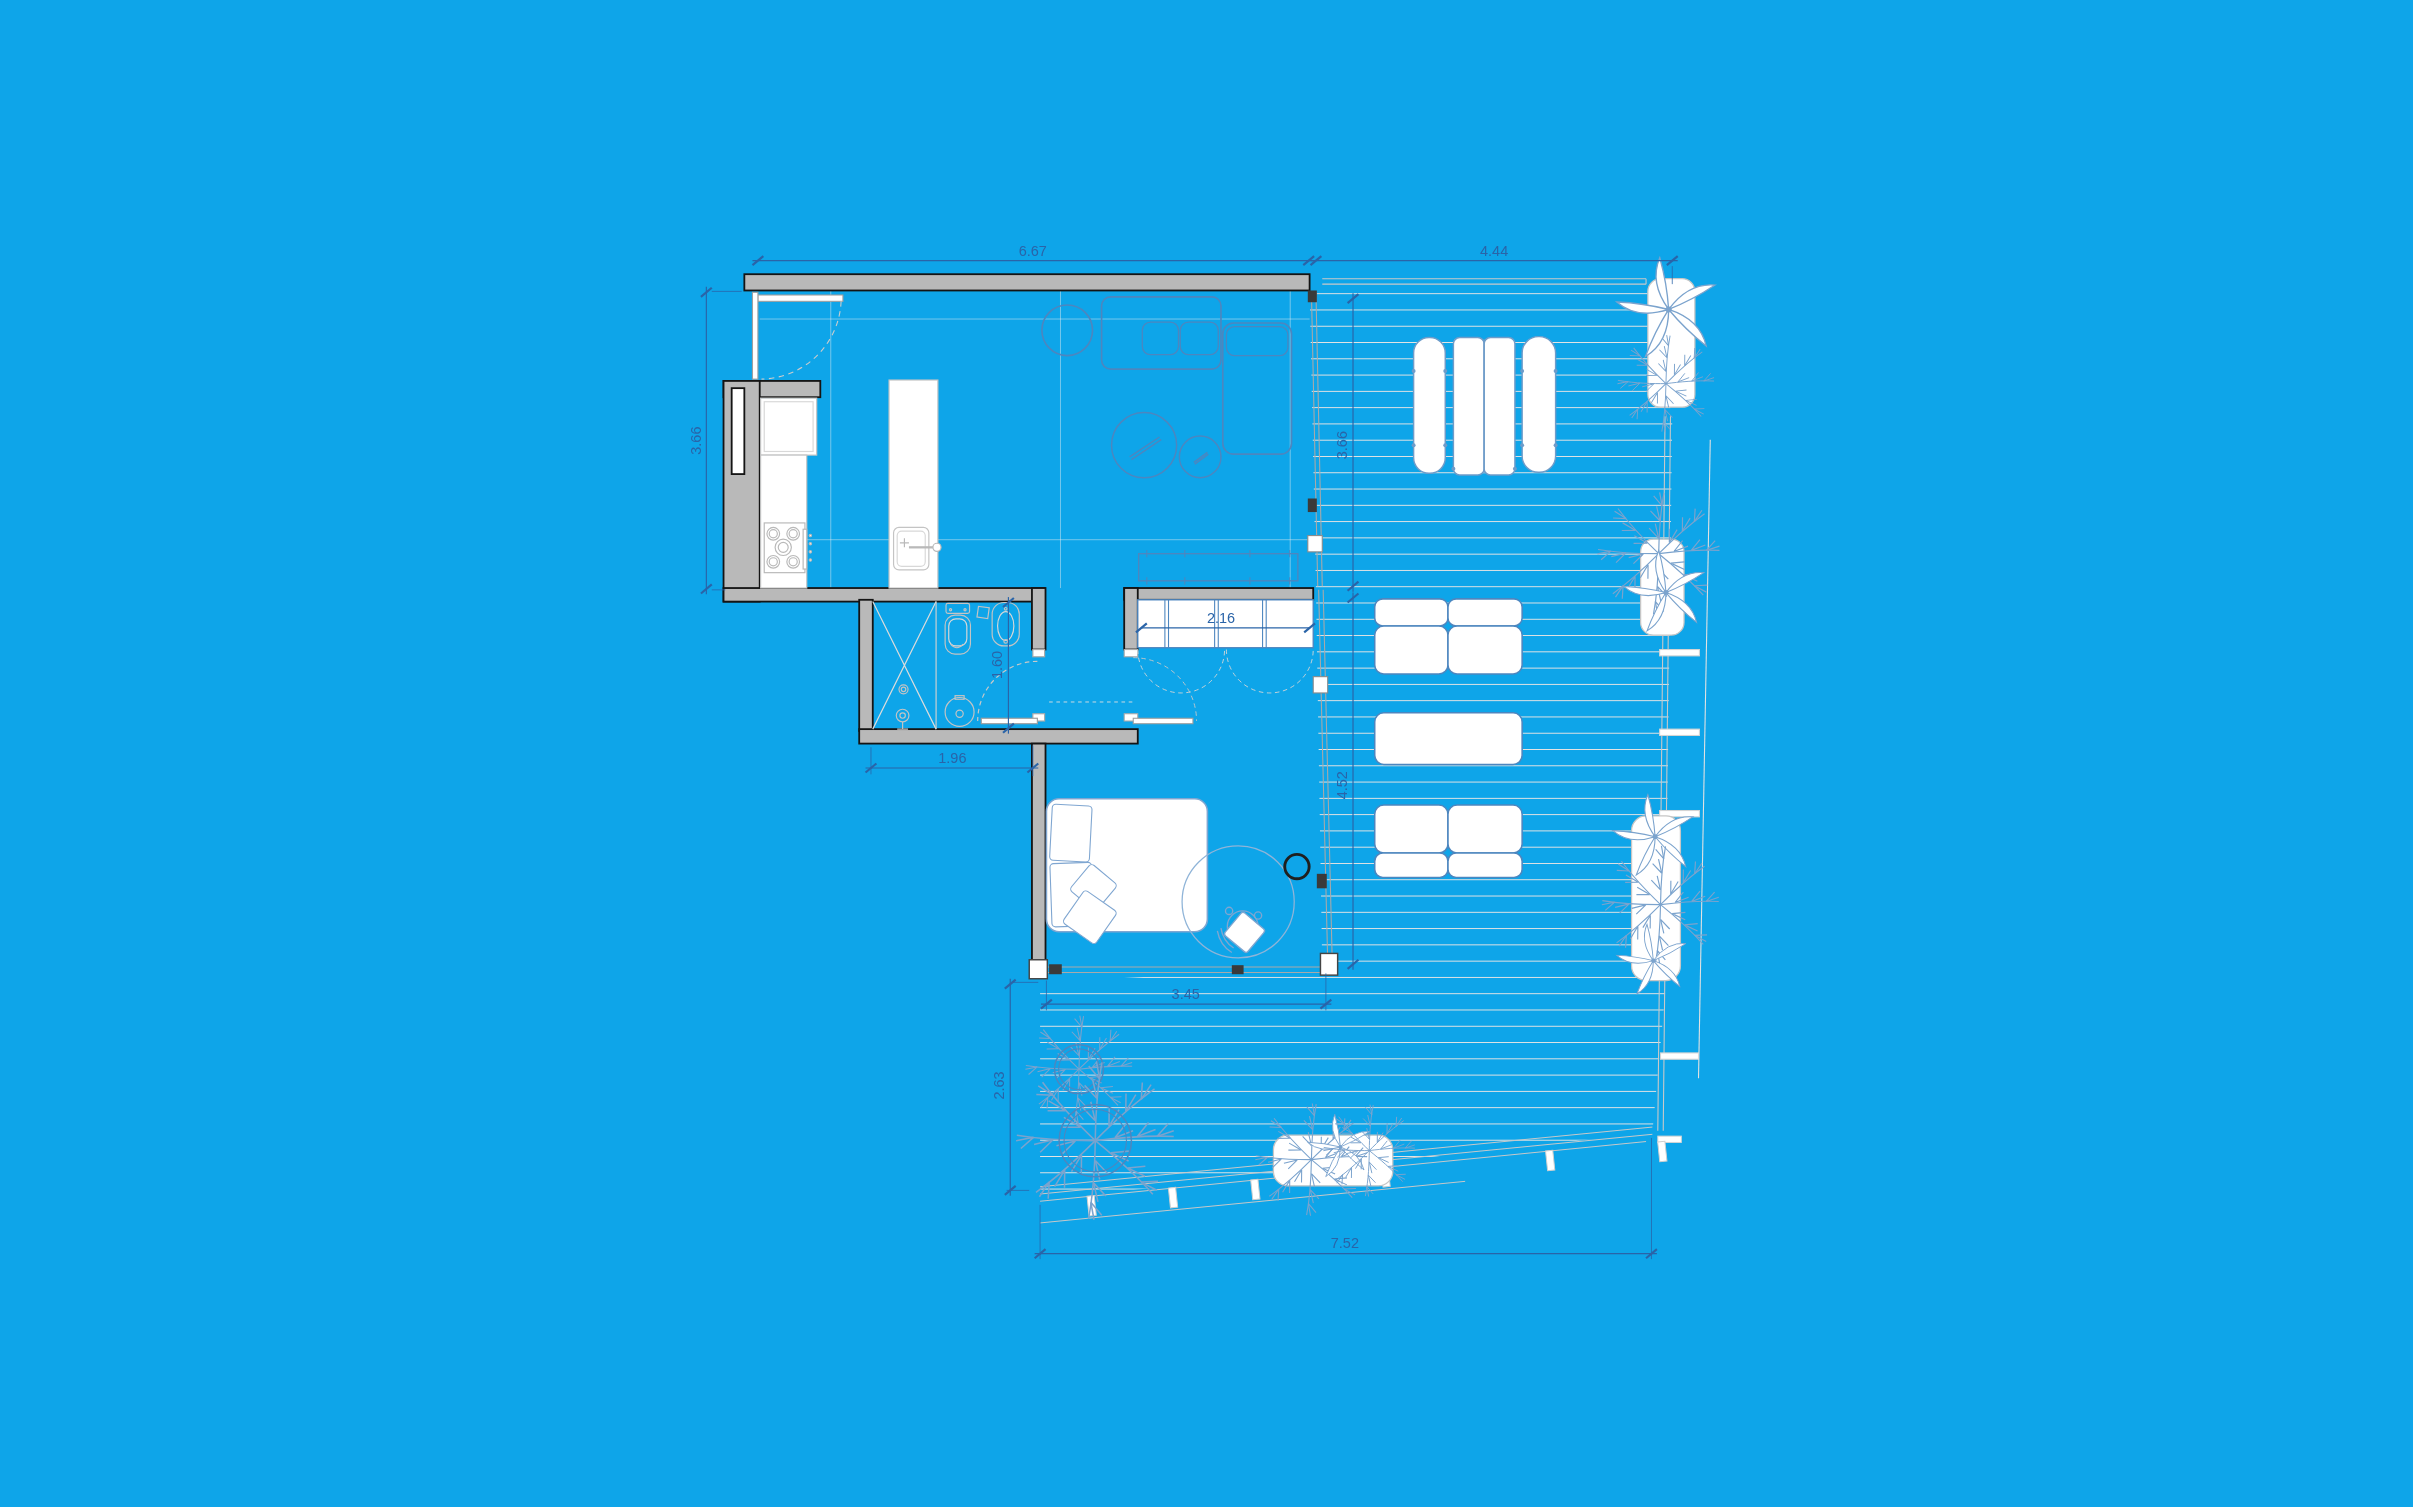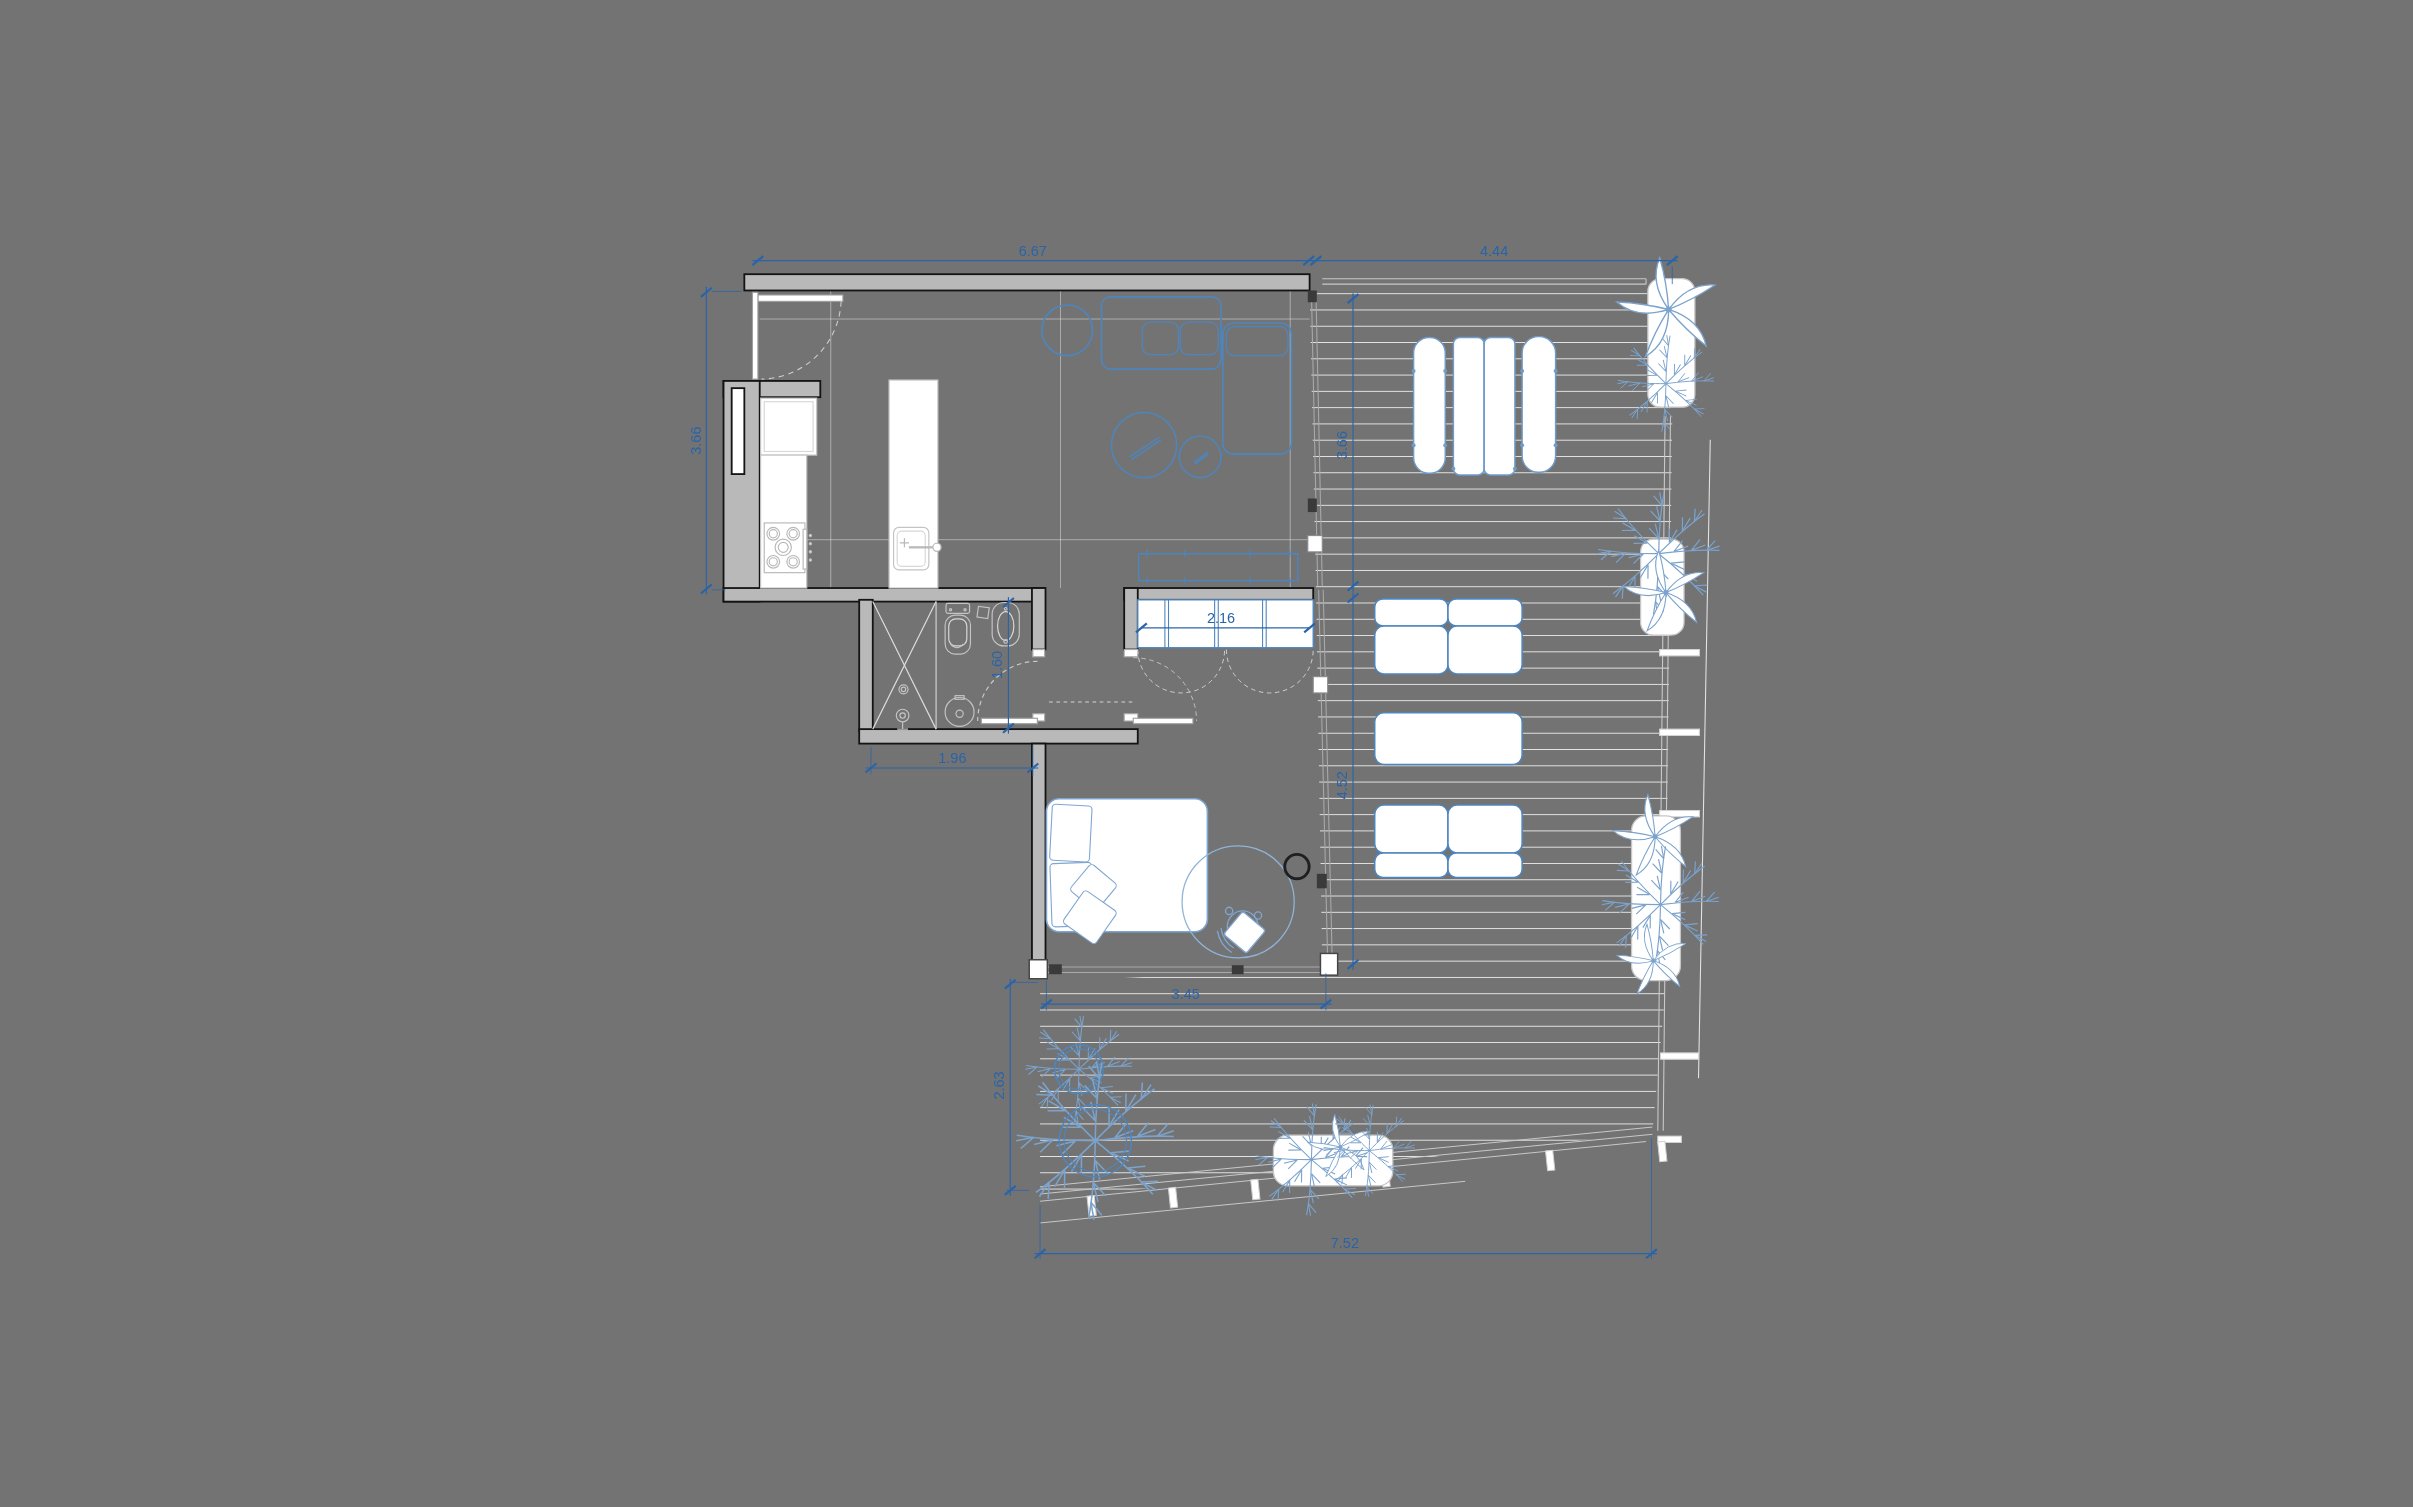--- a/index.html
+++ b/index.html
@@ -1,16 +1,16 @@
 <!DOCTYPE html>
 <html style="font-size:14.5px"><head>
 <meta charset="utf-8">
 <style>
   html,body{margin:0;padding:0;background:#ffffff;}
-  .stage{position:relative;width:2413px;height:1508px;background:#737373;overflow:hidden;
+  .stage{position:relative;width:2413px;height:1508px;background:#0ea5e9;overflow:hidden;
          font-family:"Liberation Sans", sans-serif;}
   svg{position:absolute;left:0;top:0;}
   text.dim{font-family:"Liberation Sans", sans-serif;font-size:16px;fill:#2a64a8;}
 </style>
 </head>
 <body>
 
 <div class="stage">
 <svg width="2413" height="1508" viewBox="0 0 2668 1667" xmlns="http://www.w3.org/2000/svg">
 

